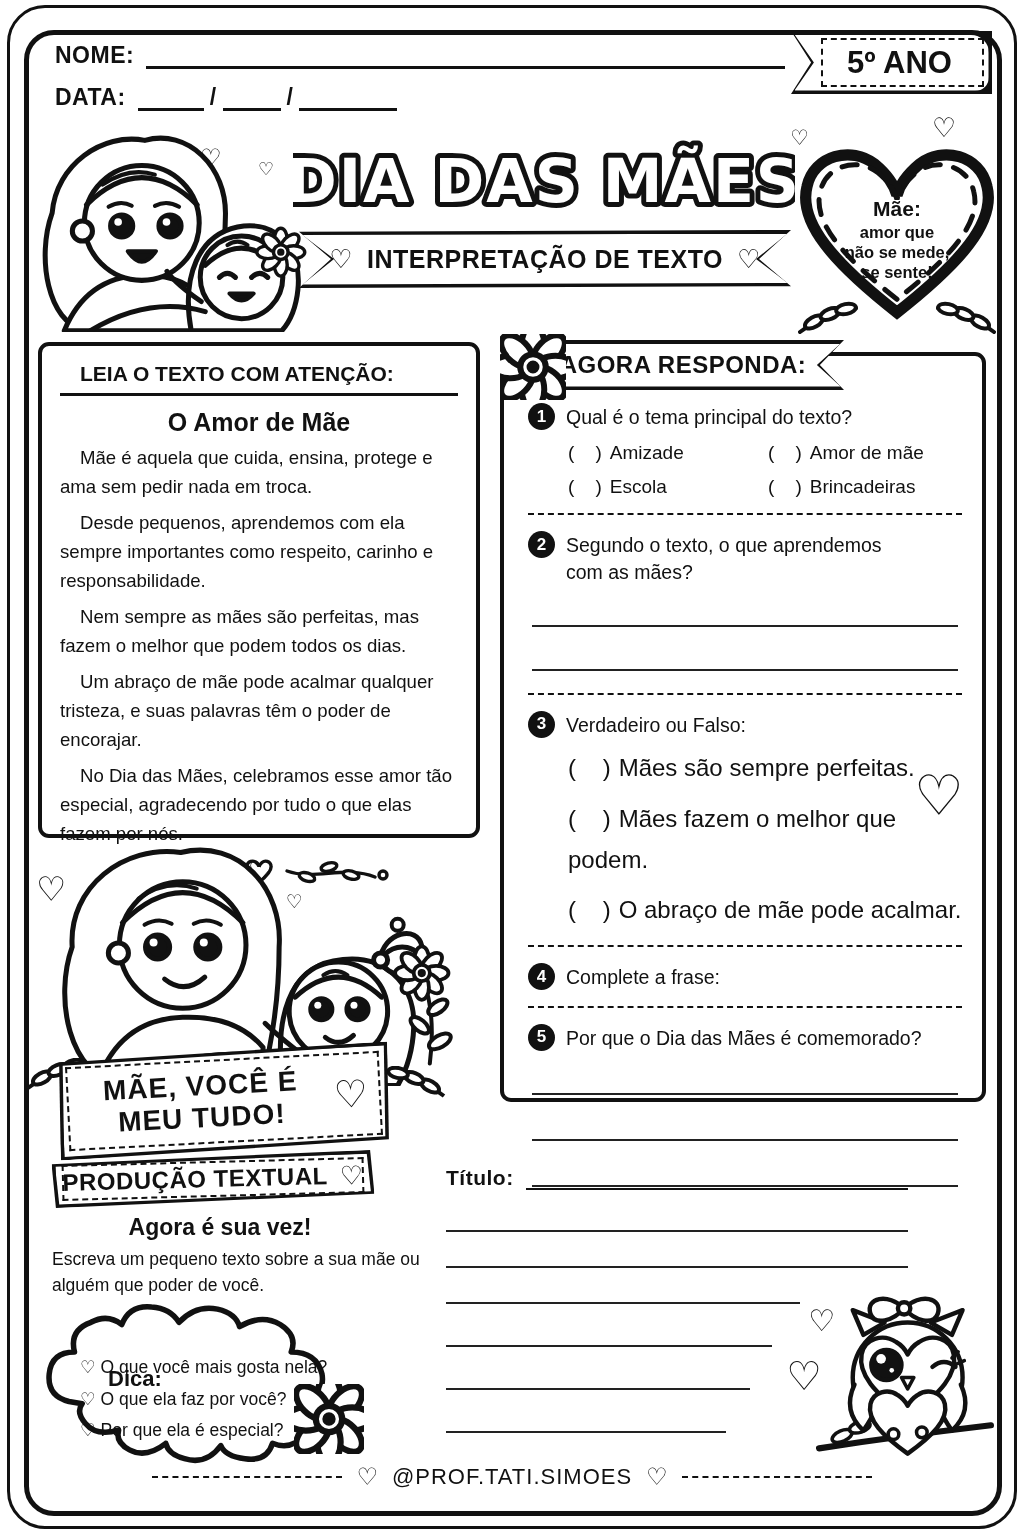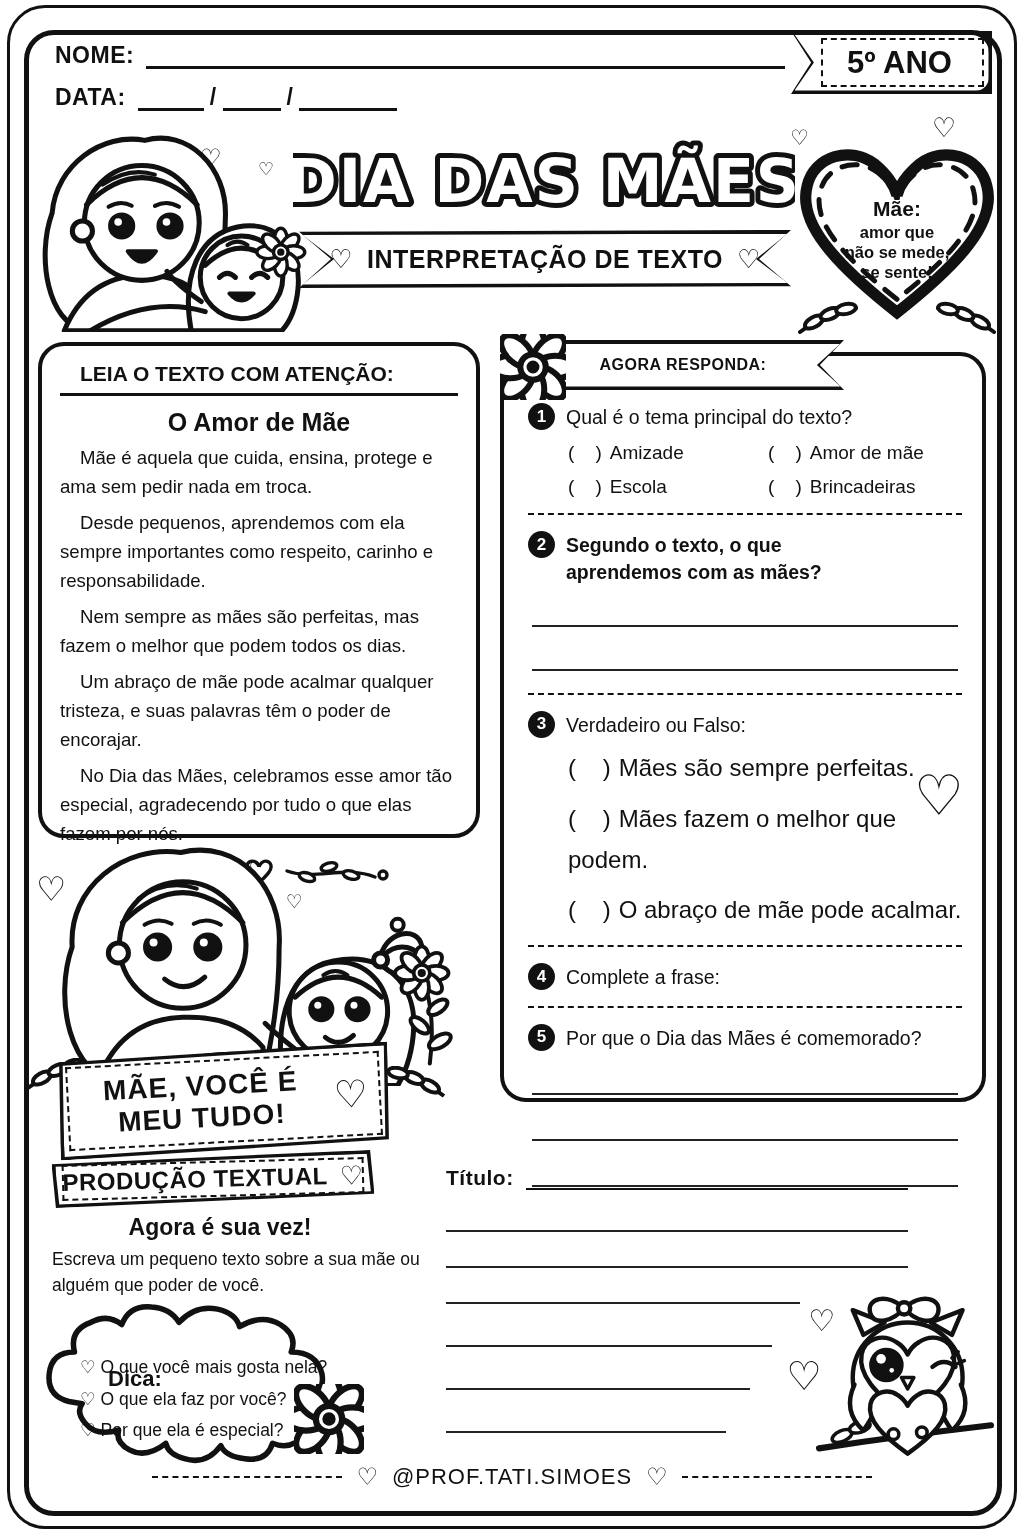--- a/index.html
+++ b/index.html
@@ -18,21 +18,21 @@
   .rb .tx{position:absolute;inset:0;display:flex;align-items:center;justify-content:center;font-weight:bold;}
   .clip-grade{clip-path:polygon(0 0,100% 0,100% 100%,0 100%,10% 50%);}
   .clip-agora{clip-path:polygon(0 0,100% 0,92% 50%,100% 100%,0 100%);}
   .clip-sub{clip-path:polygon(0 3%,100% 0,93.5% 50%,100% 97%,0 100%,6.5% 50%);}
   .clip-b1{clip-path:polygon(1% 4%,100% 0,99% 96%,0 100%);}
   .clip-prod{clip-path:polygon(0 12%,99% 0,100% 88%,1% 100%);}
   .dash-in{position:absolute;border:2.5px dashed #111;}
   
   .heart-glyph{font-family:"DejaVu Sans",sans-serif;color:#111;line-height:1;}
   
-  .panel{position:absolute;border:4px solid #111;border-radius:26px;background:#fff;}
+  .panel{position:absolute;border:4px solid #111;border-radius:11px;background:#fff;}
   #reading{left:38px;top:342px;width:442px;height:496px;padding:14px 18px 8px 18px;box-sizing:border-box;}
   #reading .rhead{font-weight:bold;font-size:21px;padding:2px 0 7px 20px;border-bottom:3px solid #111;}
   #reading .rtitle{text-align:center;font-weight:bold;font-size:25px;margin:12px 0 6px 0;}
   #reading p{font-size:18.6px;line-height:1.56;margin:0 0 7px 0;text-indent:20px;}
   #questions{left:500px;top:352px;width:486px;height:750px;padding:46px 20px 10px 24px;box-sizing:border-box;}
   .qrow{display:flex;gap:11px;align-items:flex-start;}
   .qnum{flex:none;width:27px;height:27px;border-radius:50%;background:#111;color:#fff;
         display:flex;align-items:center;justify-content:center;font-weight:bold;font-size:17px;margin-top:1px;}
   .qtext{font-size:19.5px;line-height:1.35;padding-top:2px;}
   .opts{display:grid;grid-template-columns:200px 1fr;row-gap:12px;margin:12px 0 4px 40px;font-size:19px;}
@@ -195,41 +195,41 @@
         <ellipse cx="222" cy="20" rx="8" ry="4" transform="rotate(14 222 20)"></ellipse>
         <circle cx="254" cy="20" r="4"></circle>
       </g>
     </svg>
   </div>
 
   <div class="panel" id="questions">
     <div class="abs rb" style="left:38px;top:-16px;width:302px;height:50px;">
       <div class="bg clip-agora" style="border-radius:12px 0 0 12px;"></div>
       <div class="fg clip-agora" style="border-radius:10px 0 0 10px;"></div>
-      <div class="tx" style="font-size:16px;letter-spacing:.5px;padding-right:20px;">AGORA RESPONDA:</div>
+      <div class="tx" style="font-size:24px;letter-spacing:.5px;padding-right:20px;">AGORA RESPONDA:</div>
     </div>
     <svg class="abs" style="left:-4px;top:-22px;" width="66" height="66" viewBox="0 0 66 66">
       <use href="#daisy" transform="translate(33,33) scale(1.5)"></use>
     </svg>
 
     <div class="qrow">
       <div class="qnum">1</div>
       <div class="qtext">Qual é o tema principal do texto?</div>
     </div>
     <div class="opts">
       <div><span class="paren">(    )</span><span>Amizade</span></div>
       <div><span class="paren">(    )</span><span>Amor de mãe</span></div>
       <div><span class="paren">(    )</span><span>Escola</span></div>
       <div><span class="paren">(    )</span><span>Brincadeiras</span></div>
     </div>
     <div class="divider"></div>
 
     <div class="qrow">
       <div class="qnum">2</div>
-      <div class="qtext" style="max-width:330px;font-weight:bold;">Segundo o texto, o que aprendemos com as mães?</div>
+      <div class="qtext" style="max-width:330px;">Segundo o texto, o que aprendemos com as mães?</div>
     </div>
     <div class="ansline" style="margin-top:40px;"></div>
     <div class="ansline" style="margin-top:42px;"></div>
     <div class="divider" style="margin-top:22px;"></div>
 
     <div style="position:relative;">
       <div class="qrow">
         <div class="qnum">3</div>
         <div class="qtext">Verdadeiro ou Falso:</div>
       </div>

